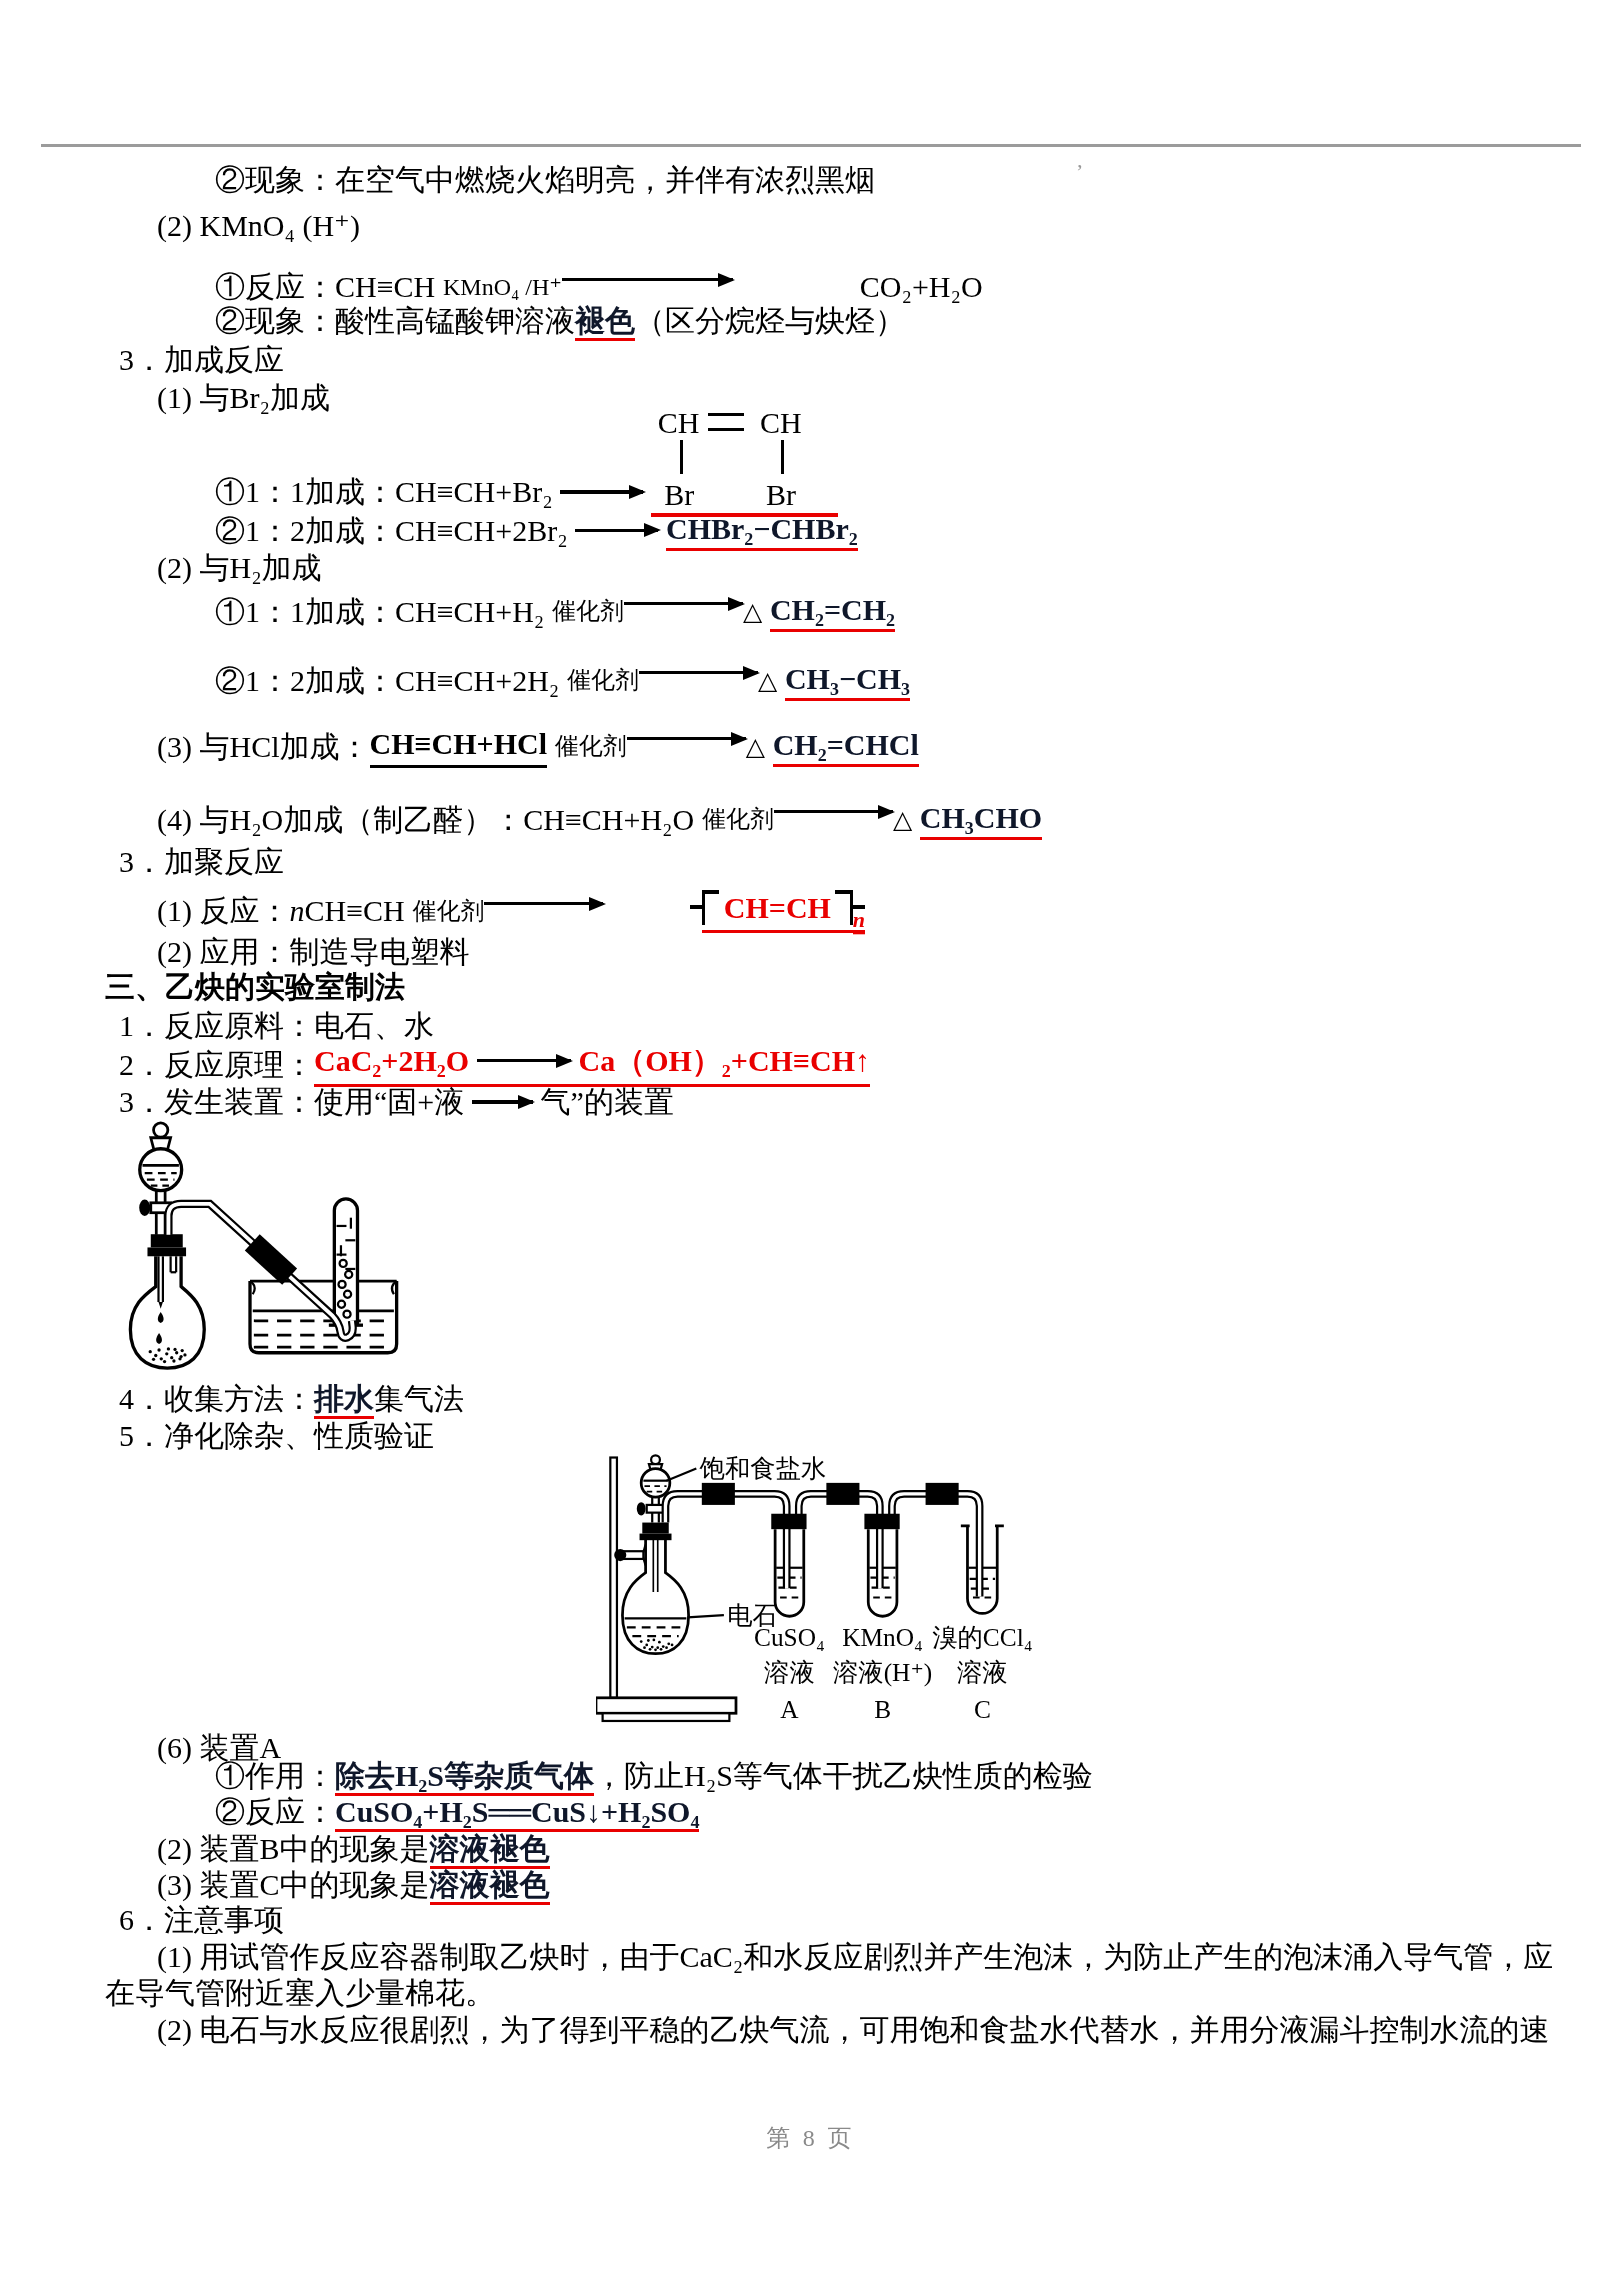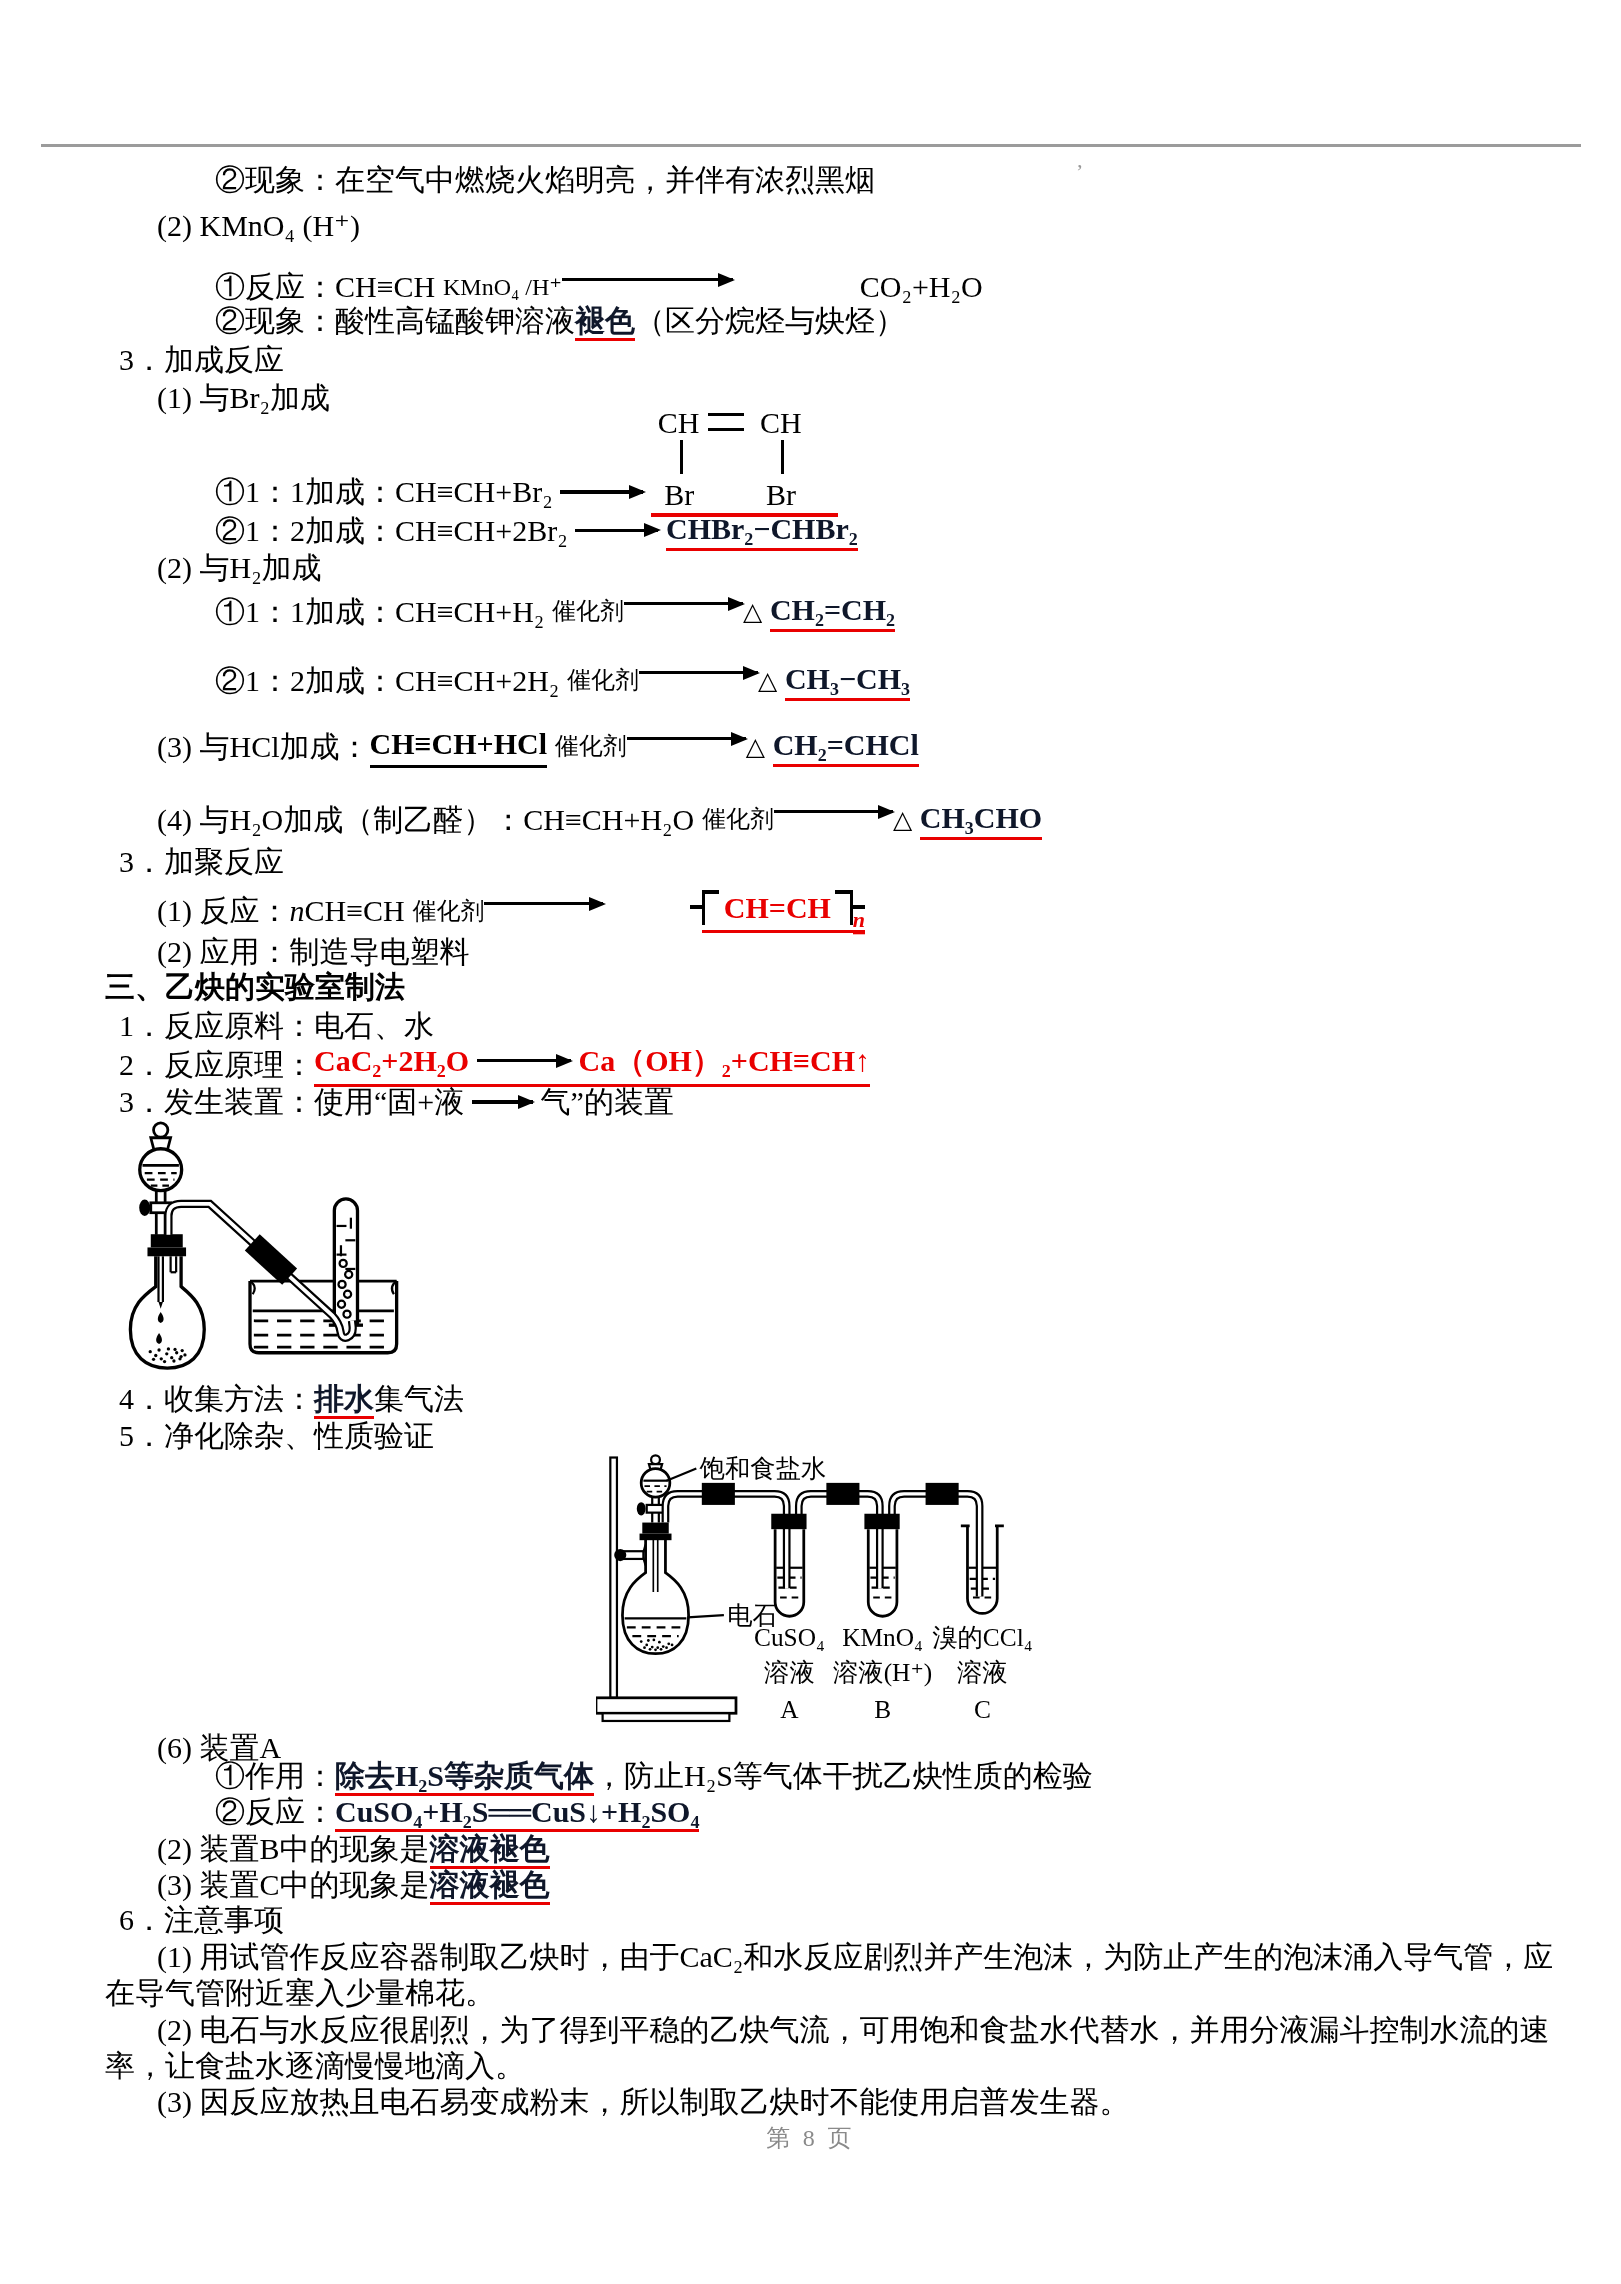--- a/index.html
+++ b/index.html
@@ -405,18 +405,16 @@
   </div>
 
   <div class="line" style="left:157px;top:1866px">
     <span>(3) 装置C中的现象是</span><span class="ru">溶液褪色</span>
   </div>
 
   <div class="line" style="left:119px;top:1901px">6．注意事项</div>
   <div class="line" style="left:157px;top:1938px">(1) 用试管作反应容器制取乙炔时，由于CaC₂和水反应剧烈并产生泡沫，为防止产生的泡沫涌入导气管，应</div>
   <div class="line" style="left:105px;top:1974px">在导气管附近塞入少量棉花。</div>
   <div class="line" style="left:157px;top:2011px">(2) 电石与水反应很剧烈，为了得到平稳的乙炔气流，可用饱和食盐水代替水，并用分液漏斗控制水流的速</div>
-  <div class="line" style="left:105px;top:2047px">率，让食盐水逐滴慢慢地滴入。</div>
-  <div class="line" style="left:157px;top:2083px">(3) 因反应放热且电石易变成粉末，所以制取乙炔时不能使用启普发生器。</div>
 
   <div class="footer">第 8 页</div>
 </div>
 
 
 </body></html>

